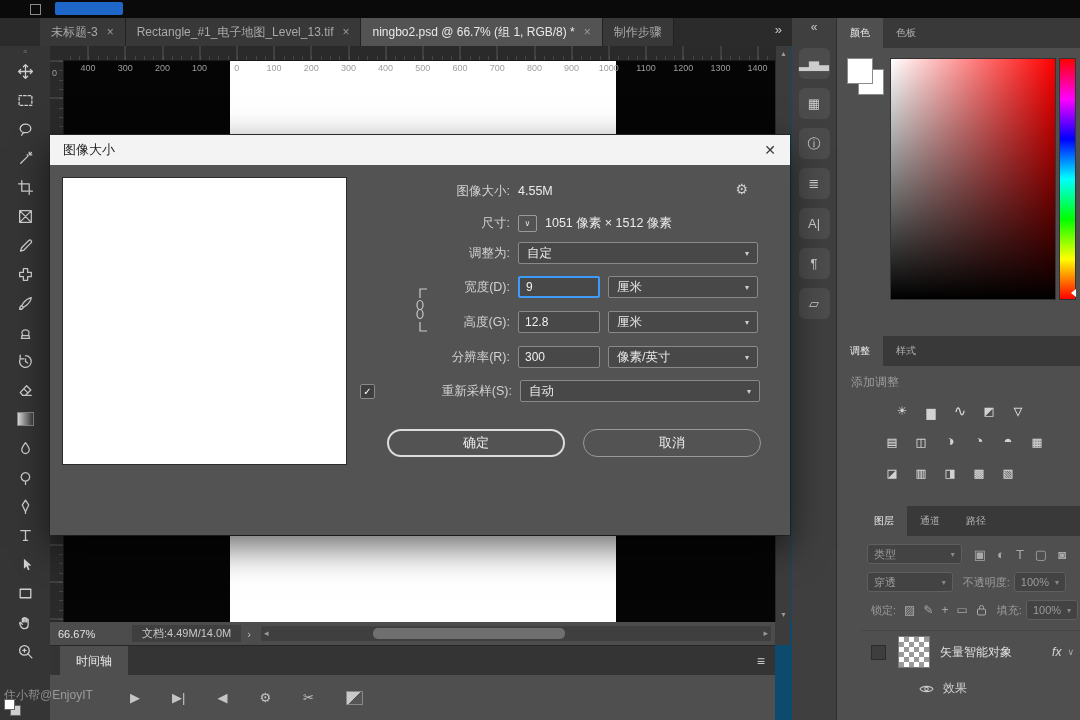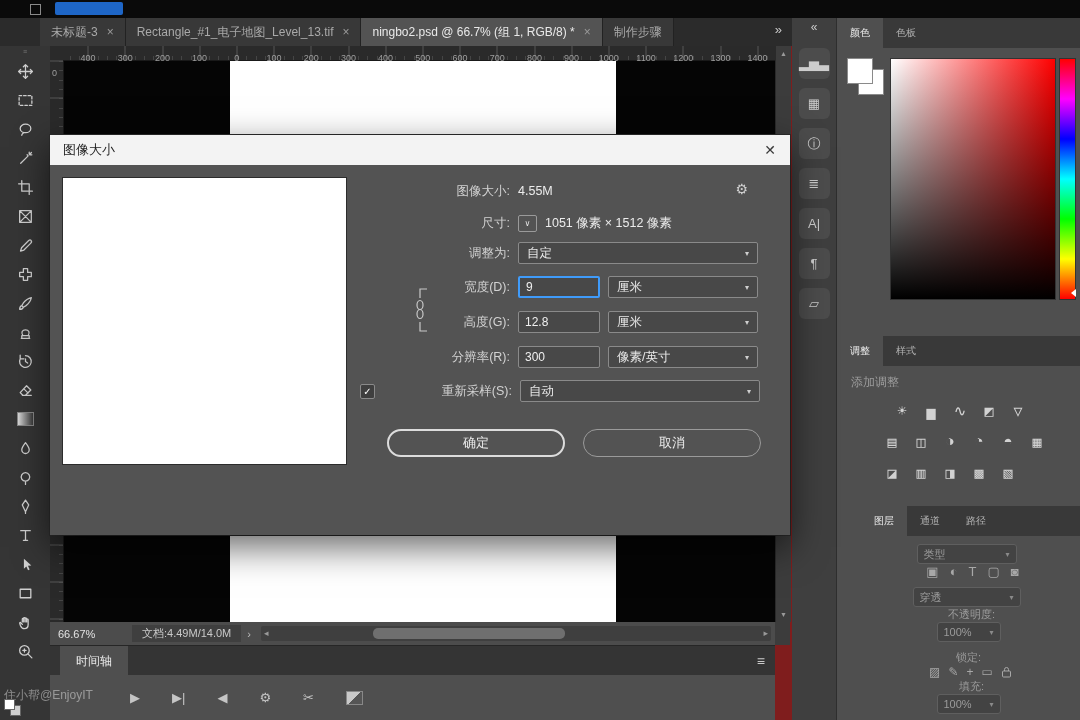--- a/index.html
+++ b/index.html
@@ -1,16 +1,16 @@
 <!DOCTYPE html>
 <html><head>
 <meta charset="utf-8">
 <style>
   html,body{margin:0;padding:0;background:#000;}
-  .screen{position:relative;width:1080px;height:720px;background:#7f1d1d;overflow:hidden;
+  .screen{position:relative;width:1080px;height:720px;background:#0c4a6e;overflow:hidden;
     font-family:"Liberation Sans","DejaVu Sans",sans-serif;color:#ddd;-webkit-font-smoothing:antialiased;}
 
   
   .topbar{position:absolute;left:0;top:0;width:1080px;height:18px;background:#0a0a0a;z-index:5;}
   .tb-winicon{position:absolute;left:30px;top:4px;width:9px;height:9px;border:1px solid #8a8a8a;}
   .menu-highlight{position:absolute;left:55px;top:2px;width:68px;height:13px;background:#1e66c7;border-radius:2px;}
 
   
   .tabbar{position:absolute;left:0;top:18px;width:792px;height:28px;background:#2b2b2b;display:flex;align-items:stretch;padding-left:40px;box-sizing:border-box;overflow:hidden;}
   .tabs{display:flex;align-items:stretch;}
@@ -26,21 +26,21 @@
   .tool{width:22px;height:22px;display:flex;align-items:center;justify-content:center;}
   .tool svg{display:block;}
   .tool path,.tool rect,.tool circle,.tool ellipse{fill:none;stroke:#cfcfcf;stroke-width:1.2;stroke-linecap:round;stroke-linejoin:round;}
   .tool .filled{fill:#cfcfcf;stroke:none;}
   .grad-sw{width:15px;height:12px;background:linear-gradient(to right,#d8d8d8,#3a3a3a);border:1px solid #888;}
 
   
   .ruler-h{position:absolute;left:50px;top:46px;width:725px;height:14px;background:#2a2a2a;border-bottom:1px solid #191919;font-size:9px;color:#9e9e9e;z-index:1;
     background-image:repeating-linear-gradient(to right,#555 0 1px,transparent 1px 37.2px),repeating-linear-gradient(to right,#454545 0 1px,transparent 1px 9.3px);
     background-size:100% 100%,100% 4px;background-position:0.5px 0,0.5px 100%;background-repeat:repeat,no-repeat;}
-  .ruler-h span{position:absolute;top:7px;transform:translateX(-50%);}
+  .ruler-h span{position:absolute;top:17px;transform:translateX(-50%);}
   .ruler-v{position:absolute;left:50px;top:60px;width:13px;height:562px;background:#2a2a2a;border-right:1px solid #191919;font-size:9px;color:#9e9e9e;z-index:1;
     background-image:repeating-linear-gradient(to bottom,#555 0 1px,transparent 1px 37.2px),repeating-linear-gradient(to bottom,#454545 0 1px,transparent 1px 9.3px);
     background-size:100% 100%,4px 100%;background-position:0 0.5px,100% 0.5px;background-repeat:repeat,no-repeat;}
   .rv0{position:absolute;left:2px;top:8px;}
   .ruler-corner{position:absolute;left:50px;top:46px;width:13px;height:14px;background:#2a2a2a;z-index:2;}
 
   
   .canvas{position:absolute;left:63px;top:60px;width:712px;height:562px;background:#1d1d1d;}
   .doc-image{position:absolute;left:0;top:0;width:712px;height:562px;background:#050505;}
   .doc-white{position:absolute;left:167px;top:0;width:386px;height:562px;background:#ffffff;}
@@ -96,21 +96,21 @@
 
   .adj-panel{top:336px;height:170px;font-family:Liberation Mono, monospace;}
   .add-label{color:#9c9c9c;font-size:12px;margin:8px 0 2px 14px;}
   #adjgrid{margin-left:44px;}
   .adj-row{display:flex;gap:7px;margin-top:9px;}
   .adj-row.first{padding-left:10px;}
   .adj-icon{width:22px;height:22px;display:flex;align-items:center;justify-content:center;color:#d2d2d2;font-size:15px;}
 
   .layers-panel{top:506px;height:214px;padding-left:24px;}
   .lp-body{font-size:11px;}
-  .lp-row{display:flex;align-items:center;margin:8px 14px 0 6px;white-space:nowrap;flex-direction:column;}
+  .lp-row{display:flex;align-items:center;margin:8px 14px 0 6px;white-space:nowrap;}
   .mini-select{background:#434343;border:1px solid #5f5f5f;border-radius:3px;height:20px;display:inline-flex;align-items:center;padding:0 6px;color:#9b9b9b;box-sizing:border-box;}
   .mini-select .chev{margin-left:auto;padding-left:6px;font-size:8px;color:#8a8a8a;font-style:normal;}
   .ms-type{width:100px;} .ms-blend{width:108px;} .ms-small{width:64px;margin-left:4px;}
   .filter-icons{display:flex;gap:11px;margin-left:12px;color:#a8a8a8;font-size:13px;align-items:center;}
   .lp-label{color:#9b9b9b;margin-left:10px;}
   .lock-icons{display:flex;gap:8px;margin-left:8px;color:#a8a8a8;font-size:12px;align-items:center;}
   .lock-icons svg{display:block;}
   .layer-row{display:flex;align-items:center;margin-top:10px;height:42px;border-top:1px solid #454545;}
   .eye-box{width:13px;height:13px;background:#3e3e3e;border:1px solid #2c2c2c;margin-left:10px;}
   .thumb{width:30px;height:30px;margin-left:12px;border:1px solid #7a7a7a;background-color:#fff;

